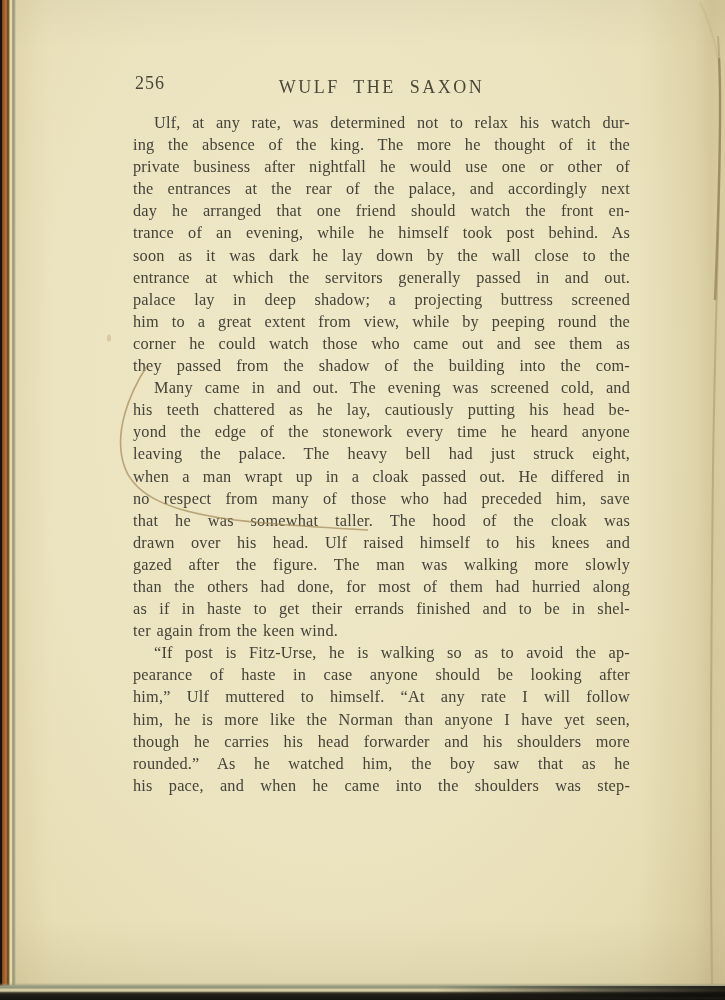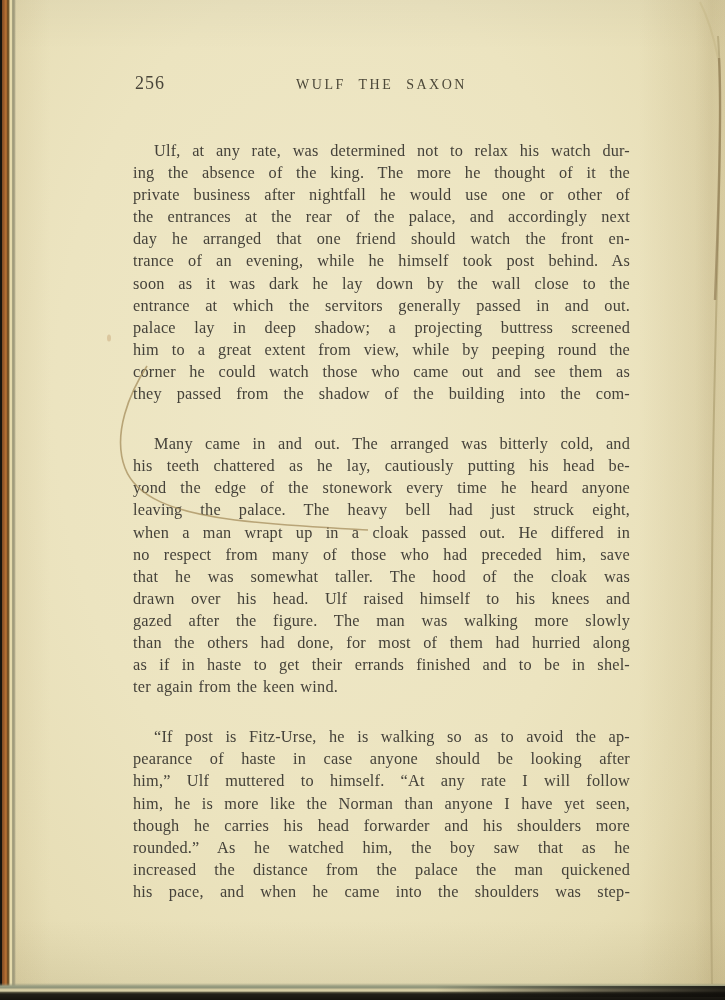--- a/index.html
+++ b/index.html
@@ -70,42 +70,42 @@
   .pagenum {
     position: absolute;
     left: 2px; top: 0;
     font-size: 18px;
     letter-spacing: 1px;
   }
   .runtitle {
     display: block;
     text-align: center;
     padding-top: 4px;
-    font-size: 14px;
+    font-size: 18px;
     letter-spacing: 2.5px;
     word-spacing: 7px;
     color: #4c4839;
   }
   .text-column {
     position: absolute;
     left: 133px;
     top: 112px;
     width: 497px;
   }
   .line {
     font-size: 16.3px;
     line-height: 22.1px;
     color: #45423a;
     letter-spacing: 0.2px;
     word-spacing: 1.5px;
     text-align: justify;
     text-align-last: justify;
     white-space: normal;
   }
-  .line.para-start { text-indent: 21px; margin-top: 28px; }
+  .line.para-start { text-indent: 21px; }
   .line.para-end { text-align-last: left; }
   .marks {
     position: absolute;
     left: 0; top: 0;
     pointer-events: none;
   }
 </style>
 </head>
 <body>
 
@@ -122,39 +122,38 @@
       <div class="line">private business after nightfall he would use one or other of</div>
       <div class="line">the entrances at the rear of the palace, and accordingly next</div>
       <div class="line">day he arranged that one friend should watch the front en-</div>
       <div class="line">trance of an evening, while he himself took post behind.  As</div>
       <div class="line">soon as it was dark he lay down by the wall close to the</div>
       <div class="line">entrance at which the servitors generally passed in and out.</div>
       <div class="line">palace lay in deep shadow; a projecting buttress screened</div>
       <div class="line">him to a great extent from view, while by peeping round the</div>
       <div class="line">corner he could watch those who came out and see them as</div>
       <div class="line">they passed from the shadow of the building into the com-</div>
-      <div class="line para-start">Many came in and out.  The arranged was bitterly cold, and</div>
+      <div class="line para-start">Many came in and out.  The evening was screened cold, and</div>
       <div class="line">his teeth chattered as he lay, cautiously putting his head be-</div>
       <div class="line">yond the edge of the stonework every time he heard anyone</div>
       <div class="line">leaving the palace.  The heavy bell had just struck eight,</div>
       <div class="line">when a man wrapt up in a cloak passed out.  He differed in</div>
       <div class="line">no respect from many of those who had preceded him, save</div>
       <div class="line">that he was somewhat taller.  The hood of the cloak was</div>
       <div class="line">drawn over his head.  Ulf raised himself to his knees and</div>
       <div class="line">gazed after the figure.  The man was walking more slowly</div>
       <div class="line">than the others had done, for most of them had hurried along</div>
       <div class="line">as if in haste to get their errands finished and to be in shel-</div>
       <div class="line para-end">ter again from the keen wind.</div>
       <div class="line para-start">“If post is Fitz-Urse, he is walking so as to avoid the ap-</div>
       <div class="line">pearance of haste in case anyone should be looking after</div>
       <div class="line">him,” Ulf muttered to himself.  “At any rate I will follow</div>
       <div class="line">him, he is more like the Norman than anyone I have yet seen,</div>
       <div class="line">though he carries his head forwarder and his shoulders more</div>
       <div class="line">rounded.”  As he watched him, the boy saw that as he</div>
-      <div class="line">increased the distance from the palace the man quickened</div>
       <div class="line">his pace, and when he came into the shoulders was step-</div>
     </div>
 
   <svg class="marks" width="725" height="1000" viewBox="0 0 725 1000">
 
     <path d="M147,366 C130,392 112,434 125,468 C136,497 172,512 235,520 C287,526 332,528 368,530" fill="none" stroke="#a58d5c" stroke-width="1.6" opacity="0.75"></path>
 
     <ellipse cx="109" cy="338" rx="2" ry="3.5" fill="#c9a97c" opacity="0.5"></ellipse>
 
     <path d="M718,36 C724,120 715,300 713,470 C711,650 710,830 712,984" fill="none" stroke="#b9ac80" stroke-width="2" opacity="0.9"></path>

